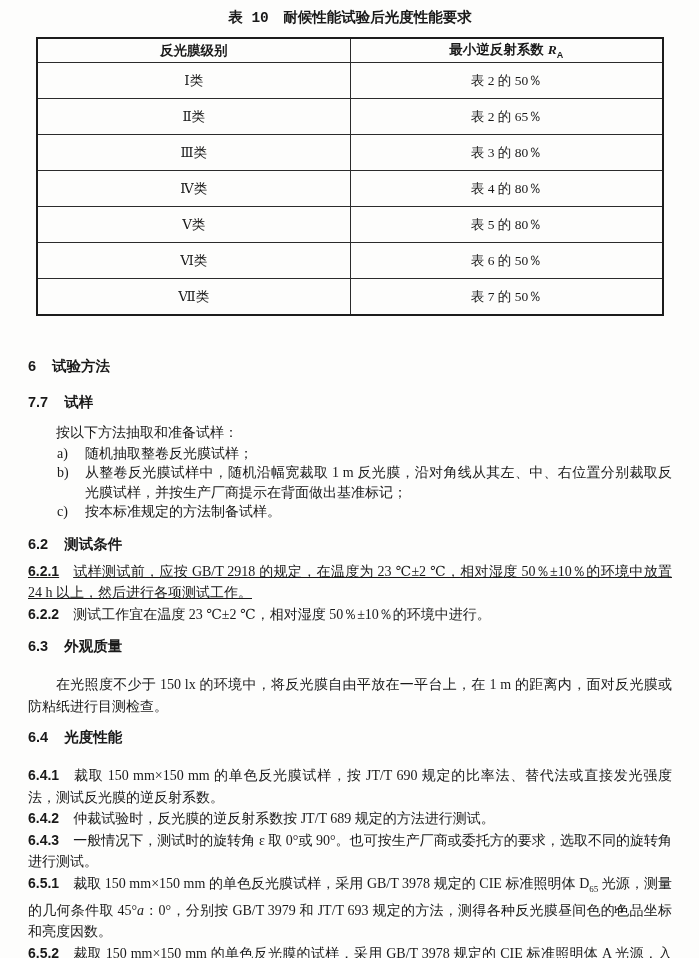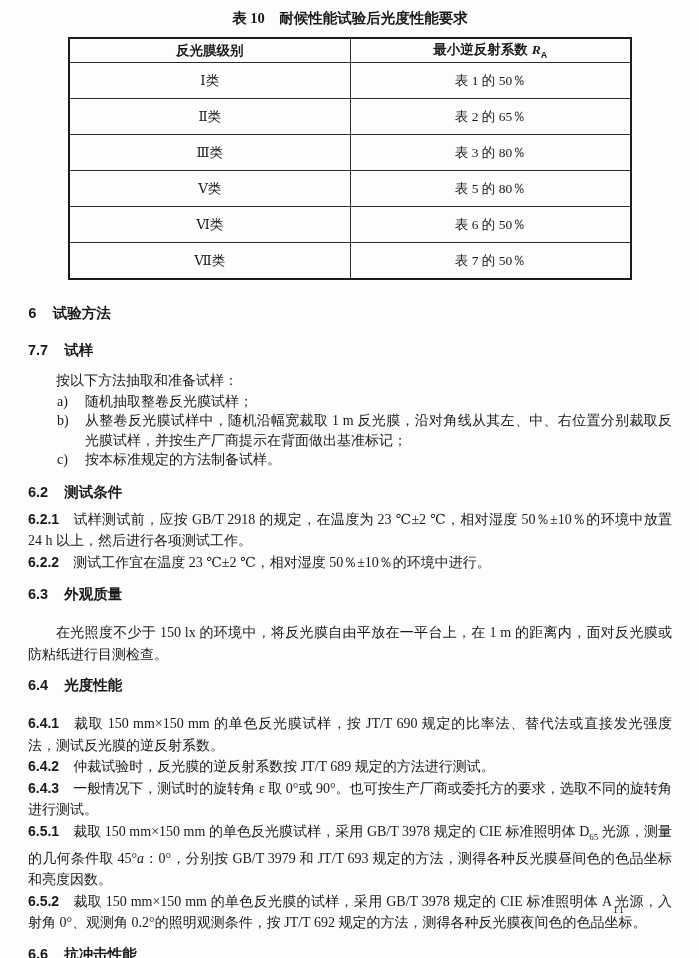--- a/index.html
+++ b/index.html
@@ -13,29 +13,29 @@
   }
   .page{
     position:relative;
     width:699px;height:958px;
     box-sizing:border-box;
     padding:6px 27px 0 28px;
   }
   
   .tbl-caption{
     text-align:center;
-    font-family:Liberation Serif, serif;
+    font-family:Liberation Mono, monospace;
     font-weight:bold;
     font-size:14.5px;
     line-height:20px;
     margin:2px 0 9px 0;
   }
   
   table.req{
-    width:564px;
+    width:628px;
     margin:0 auto;
     border-collapse:collapse;
     table-layout:fixed;
     border:2px solid #1c1c1c;
   }
   table.req th{
     border:1px solid #2b2b2b;
     height:23px;
     font-family:"Liberation Sans","DejaVu Sans",sans-serif;
     font-weight:bold;
@@ -54,21 +54,21 @@
   sub.small{font-size:9px;}
   
   .h-main,.h-sub{
     font-family:"Liberation Sans","DejaVu Sans",sans-serif;
     font-weight:bold;
     font-size:14.5px;
     line-height:20px;
     margin:0;
   }
   .h-num{display:inline-block;margin-right:16px;}
-  .h-main{margin-top:24px;font-family:Liberation Mono, monospace;}
+  .h-main{margin-top:40px;}
   
   p{margin:0;line-height:21.5px;text-align:justify;}
   .indent{text-indent:2em;}
   .clause-num{
     font-family:"Liberation Sans","DejaVu Sans",sans-serif;
     font-weight:bold;
     margin-right:14px;
   }
   
   .list{margin:0;}
@@ -77,21 +77,21 @@
     padding-left:57px;
     line-height:19.5px;
     text-align:justify;
   }
   .list-item .marker{position:absolute;left:29px;top:0;}
   
   .mt16{margin-top:16px;}
   .mt12{margin-top:12px;}
   .mt11{margin-top:11px;}
   .mt10{margin-top:10px;}
-  .mt7{margin-top:7px;}
+  .mt7{margin-top:7px;text-decoration:underline;}
   .mt6{margin-top:0;}
   .mt5{margin-top:18px;}
   .mt4{margin-top:0;}
   
   .page-num{
     position:absolute;
     left:613px;top:904px;
     font-size:10px;
     letter-spacing:1px;
   }
@@ -110,29 +110,33 @@
       </colgroup>
     <thead>
       <tr>
         <th>反光膜级别</th>
         <th><span>最小逆反射系数 </span><span class="sym-i">R</span><sub class="small">A</sub></th>
       </tr>
     </thead>
     <tbody>
       <tr>
         <td>Ⅰ类</td>
-        <td>表 1 的 50％</td>
+        <td>表 2 的 50％</td>
       </tr>
       <tr>
         <td>Ⅱ类</td>
         <td>表 2 的 65％</td>
       </tr>
       <tr>
         <td>Ⅲ类</td>
         <td>表 3 的 80％</td>
+      </tr>
+      <tr>
+        <td>Ⅳ类</td>
+        <td>表 4 的 80％</td>
       </tr>
       <tr>
         <td>Ⅴ类</td>
         <td>表 5 的 80％</td>
       </tr>
       <tr>
         <td>Ⅵ类</td>
         <td>表 6 的 50％</td>
       </tr>
       <tr>

